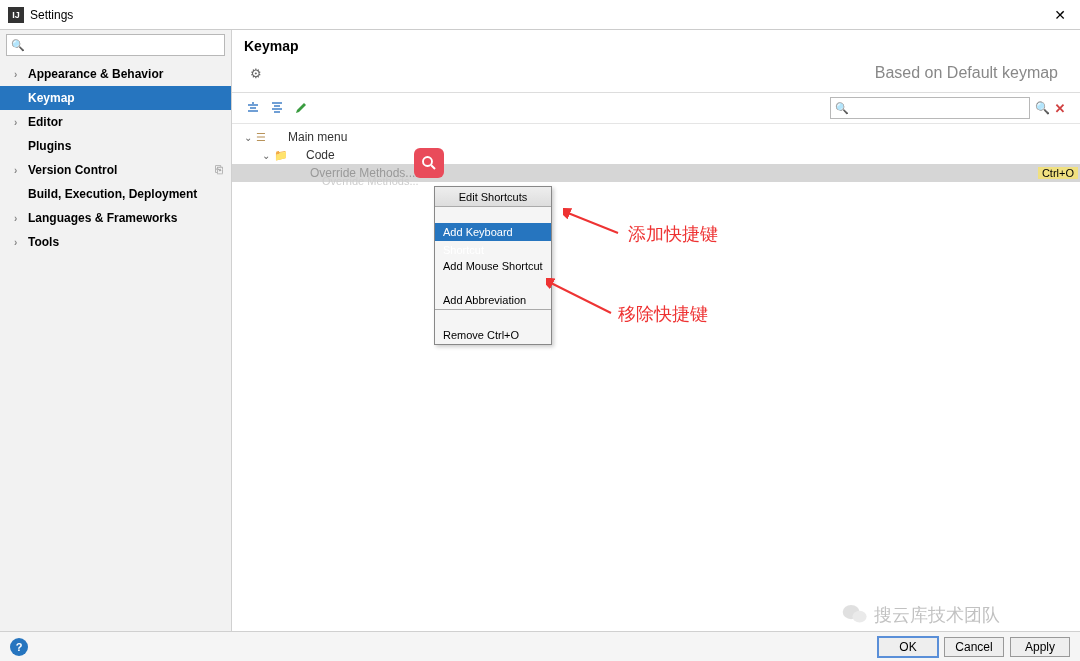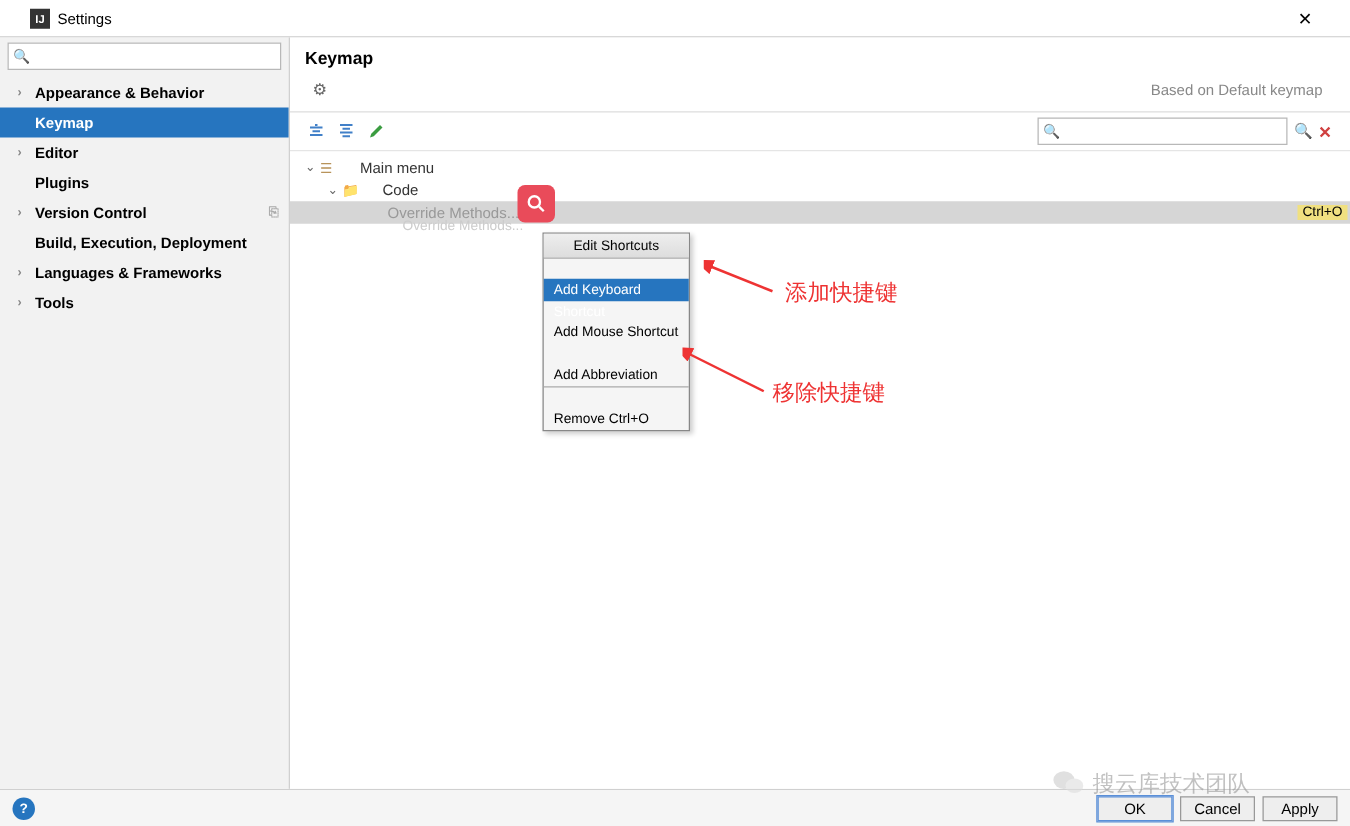--- a/index.html
+++ b/index.html
@@ -1,18 +1,18 @@
 <!DOCTYPE html>
 <html><head>
 <meta charset="utf-8">
 <style>
 * { box-sizing: border-box; margin: 0; padding: 0; font-family: "Segoe UI", Tahoma, sans-serif; font-size: 12px; }
 body { width: 1080px; height: 661px; background: #fff; overflow: hidden; position: relative; }
 
-.titlebar { height: 30px; display: flex; align-items: center; padding: 0 24px; border-bottom: 1px solid #ccc; }
+.titlebar { height: 30px; display: flex; align-items: center; padding: 0 8px; border-bottom: 1px solid #ccc; }
 .titlebar .icon-app { width: 16px; height: 16px; background: #333; margin-right: 6px; display:flex;align-items:center;justify-content:center;color:#fff;font-size:9px;font-weight:bold; }
 .titlebar .title { flex: 1; }
 .titlebar .close { width: 24px; text-align: center; cursor: pointer; font-size: 14px; }
 
 .body { display: flex; height: 601px; }
 
 .sidebar { width: 232px; background: #f2f2f2; border-right: 1px solid #d0d0d0; display:flex; flex-direction:column; }
 .search-sidebar { margin: 4px 6px; height: 22px; border: 1px solid #b8b8b8; background:#fff; display:flex; align-items:center; padding:0 4px; }
 .search-sidebar .mag { color:#888; font-size:11px; margin-right:4px; }
 .search-sidebar input { border:none; flex:1; outline:none; font-size:12px; }
@@ -23,21 +23,21 @@
 .tree-item.selected { background:#2675bf; color:#fff; }
 .tree-item.indent { padding-left:28px; }
 .tree-item .badge { position:absolute; right:8px; color:#aaa; font-size:10px; }
 
 .main { flex:1; background:#fff; display:flex; flex-direction:column; position:relative;}
 .main-header { padding: 8px 12px 6px; }
 .main-header h1 { font-size:14px; font-weight:bold; }
 .keymap-row { display:flex; align-items:center; padding:4px 12px 10px; }
 .keymap-row select { width:186px; height:22px; border:1px solid #aaa; background:#eee; font-size:12px; padding:0 4px;}
 .gear { margin-left:6px; color:#666; cursor:pointer; font-size:13px; }
-.based { margin-left:auto; color:#888; font-size:12px; padding-right:10px;}
+.based { margin-left:auto; color:#888; font-size:16px; padding-right:10px;}
 
 .toolbar { display:flex; align-items:center; padding:4px 12px; border-top:1px solid #ddd; border-bottom:1px solid #e5e5e5;}
 .tb-btn { width:18px; height:18px; margin-right:6px; cursor:pointer; display:flex; align-items:center; justify-content:center;}
 .tb-spacer { flex:1; }
 .search-main { width:200px; height:22px; border:1px solid #b8b8b8; display:flex; align-items:center; padding:0 4px; margin-right:4px;}
 .search-main .mag { color:#888; font-size:11px; margin-right:4px; }
 .search-main input { border:none; flex:1; outline:none; }
 .icon-person { width:18px; color:#888; cursor:pointer; text-align:center;}
 .icon-x { width:16px; color:#d04040; font-weight:bold; cursor:pointer; text-align:center; font-size:13px;}
 
@@ -65,21 +65,21 @@
 .anno-arrow { position:absolute; z-index:12; }
 .anno-text { position:absolute; color:#e33; font-size:18px; z-index:12; font-family:"Microsoft YaHei",sans-serif;}
 
 .footer { height:30px; border-top:1px solid #d0d0d0; display:flex; align-items:center; padding:0 10px; background:#f5f5f5;}
 .help { width:18px; height:18px; border-radius:50%; background:#2675bf; color:#fff; text-align:center; line-height:18px; font-size:11px; cursor:pointer; font-weight:bold;}
 .footer .spacer { flex:1; }
 .btn { min-width:60px; height:20px; margin-left:6px; border:1px solid #999; background:#eee; cursor:pointer; font-size:12px;}
 .btn.primary { border:1px solid #5a8fd8; box-shadow:0 0 0 1px #5a8fd8;}
 .btn:disabled { color:#999; }
 
-.watermark { position:absolute; right:80px; bottom:22px; display:flex; opacity:0.6; z-index:5; color:#888;}
+.watermark { position:absolute; right:80px; bottom:34px; display:flex; opacity:0.6; z-index:5; color:#888;}
 .watermark .wx { width:26px; height:22px; margin-right:6px; }
 .watermark .t { font-size:18px; color:#999;}
 </style>
 </head>
 <body>
 
 <div class="titlebar">
   <div class="icon-app">IJ</div>
   <div class="title">Settings</div>
   <div class="close">✕</div>

